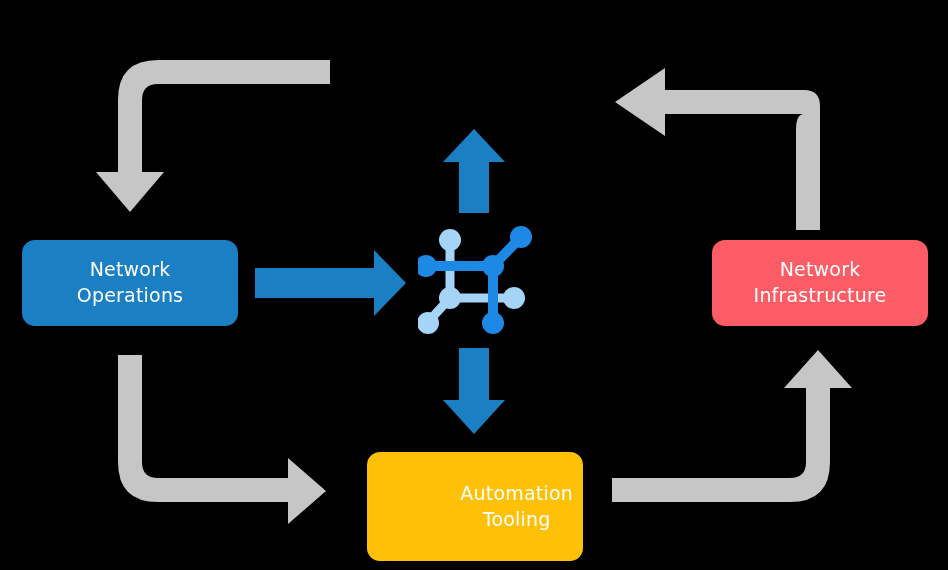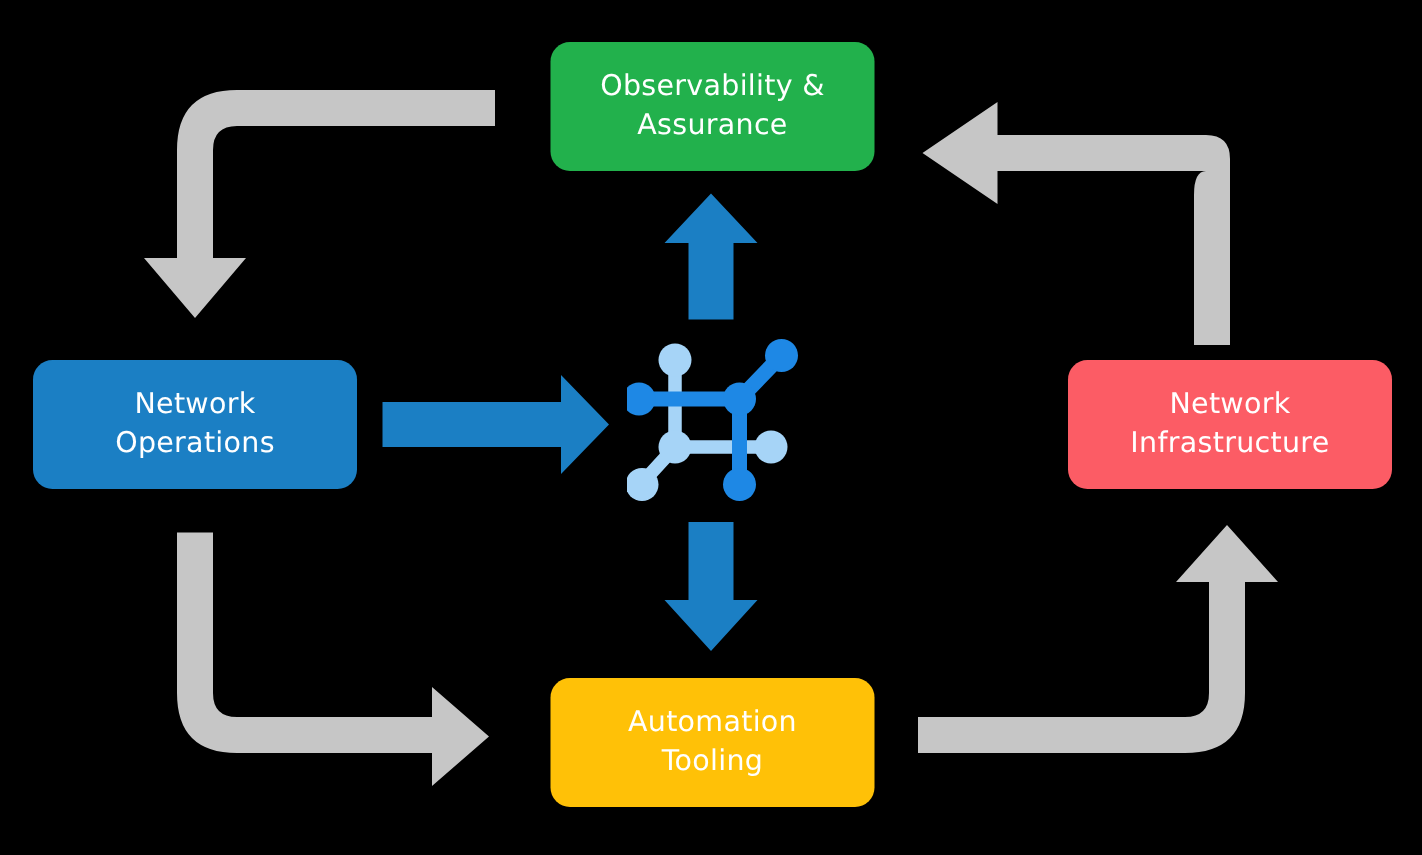--- a/index.html
+++ b/index.html
@@ -51,22 +51,23 @@
   }
   #box-network-operations {
     left: 22px;   top: 240px; width: 216px; height: 86px;
     background: #1B7FC4;
   }
   #box-network-infrastructure {
     left: 712px;  top: 240px; width: 216px; height: 86px;
     background: #FC5C65;
   }
   #box-automation-tooling {
-    left: 367px;  top: 452px; width: 216px; height: 86px;
+    left: 367px;  top: 452px; width: 216px; height: 109px;
     background: #FFC107;
+    justify-content: flex-end;
   }
   #center-icon {
     position: absolute;
     left: 418px;
     top: 222px;
     width: 120px;
     height: 120px;
   }
 </style>
 </head>
@@ -172,24 +173,20 @@
       <line x1="75" y1="44" x2="75" y2="100"></line>
     </g>
     <g fill="#1E88E5">
       <circle cx="8" cy="44" r="11"></circle>
       <circle cx="75" cy="44" r="11"></circle>
       <circle cx="103" cy="15" r="11"></circle>
       <circle cx="75" cy="101" r="11"></circle>
     </g>
   </svg>
 
-  <div class="node-box" id="box-observability">
-    <span class="node-label">Observability &amp;
-Assurance</span>
-  </div>
 
   <div class="node-box" id="box-network-operations">
     <span class="node-label">Network
 Operations</span>
   </div>
 
   <div class="node-box" id="box-network-infrastructure">
     <span class="node-label">Network
 Infrastructure</span>
   </div>

